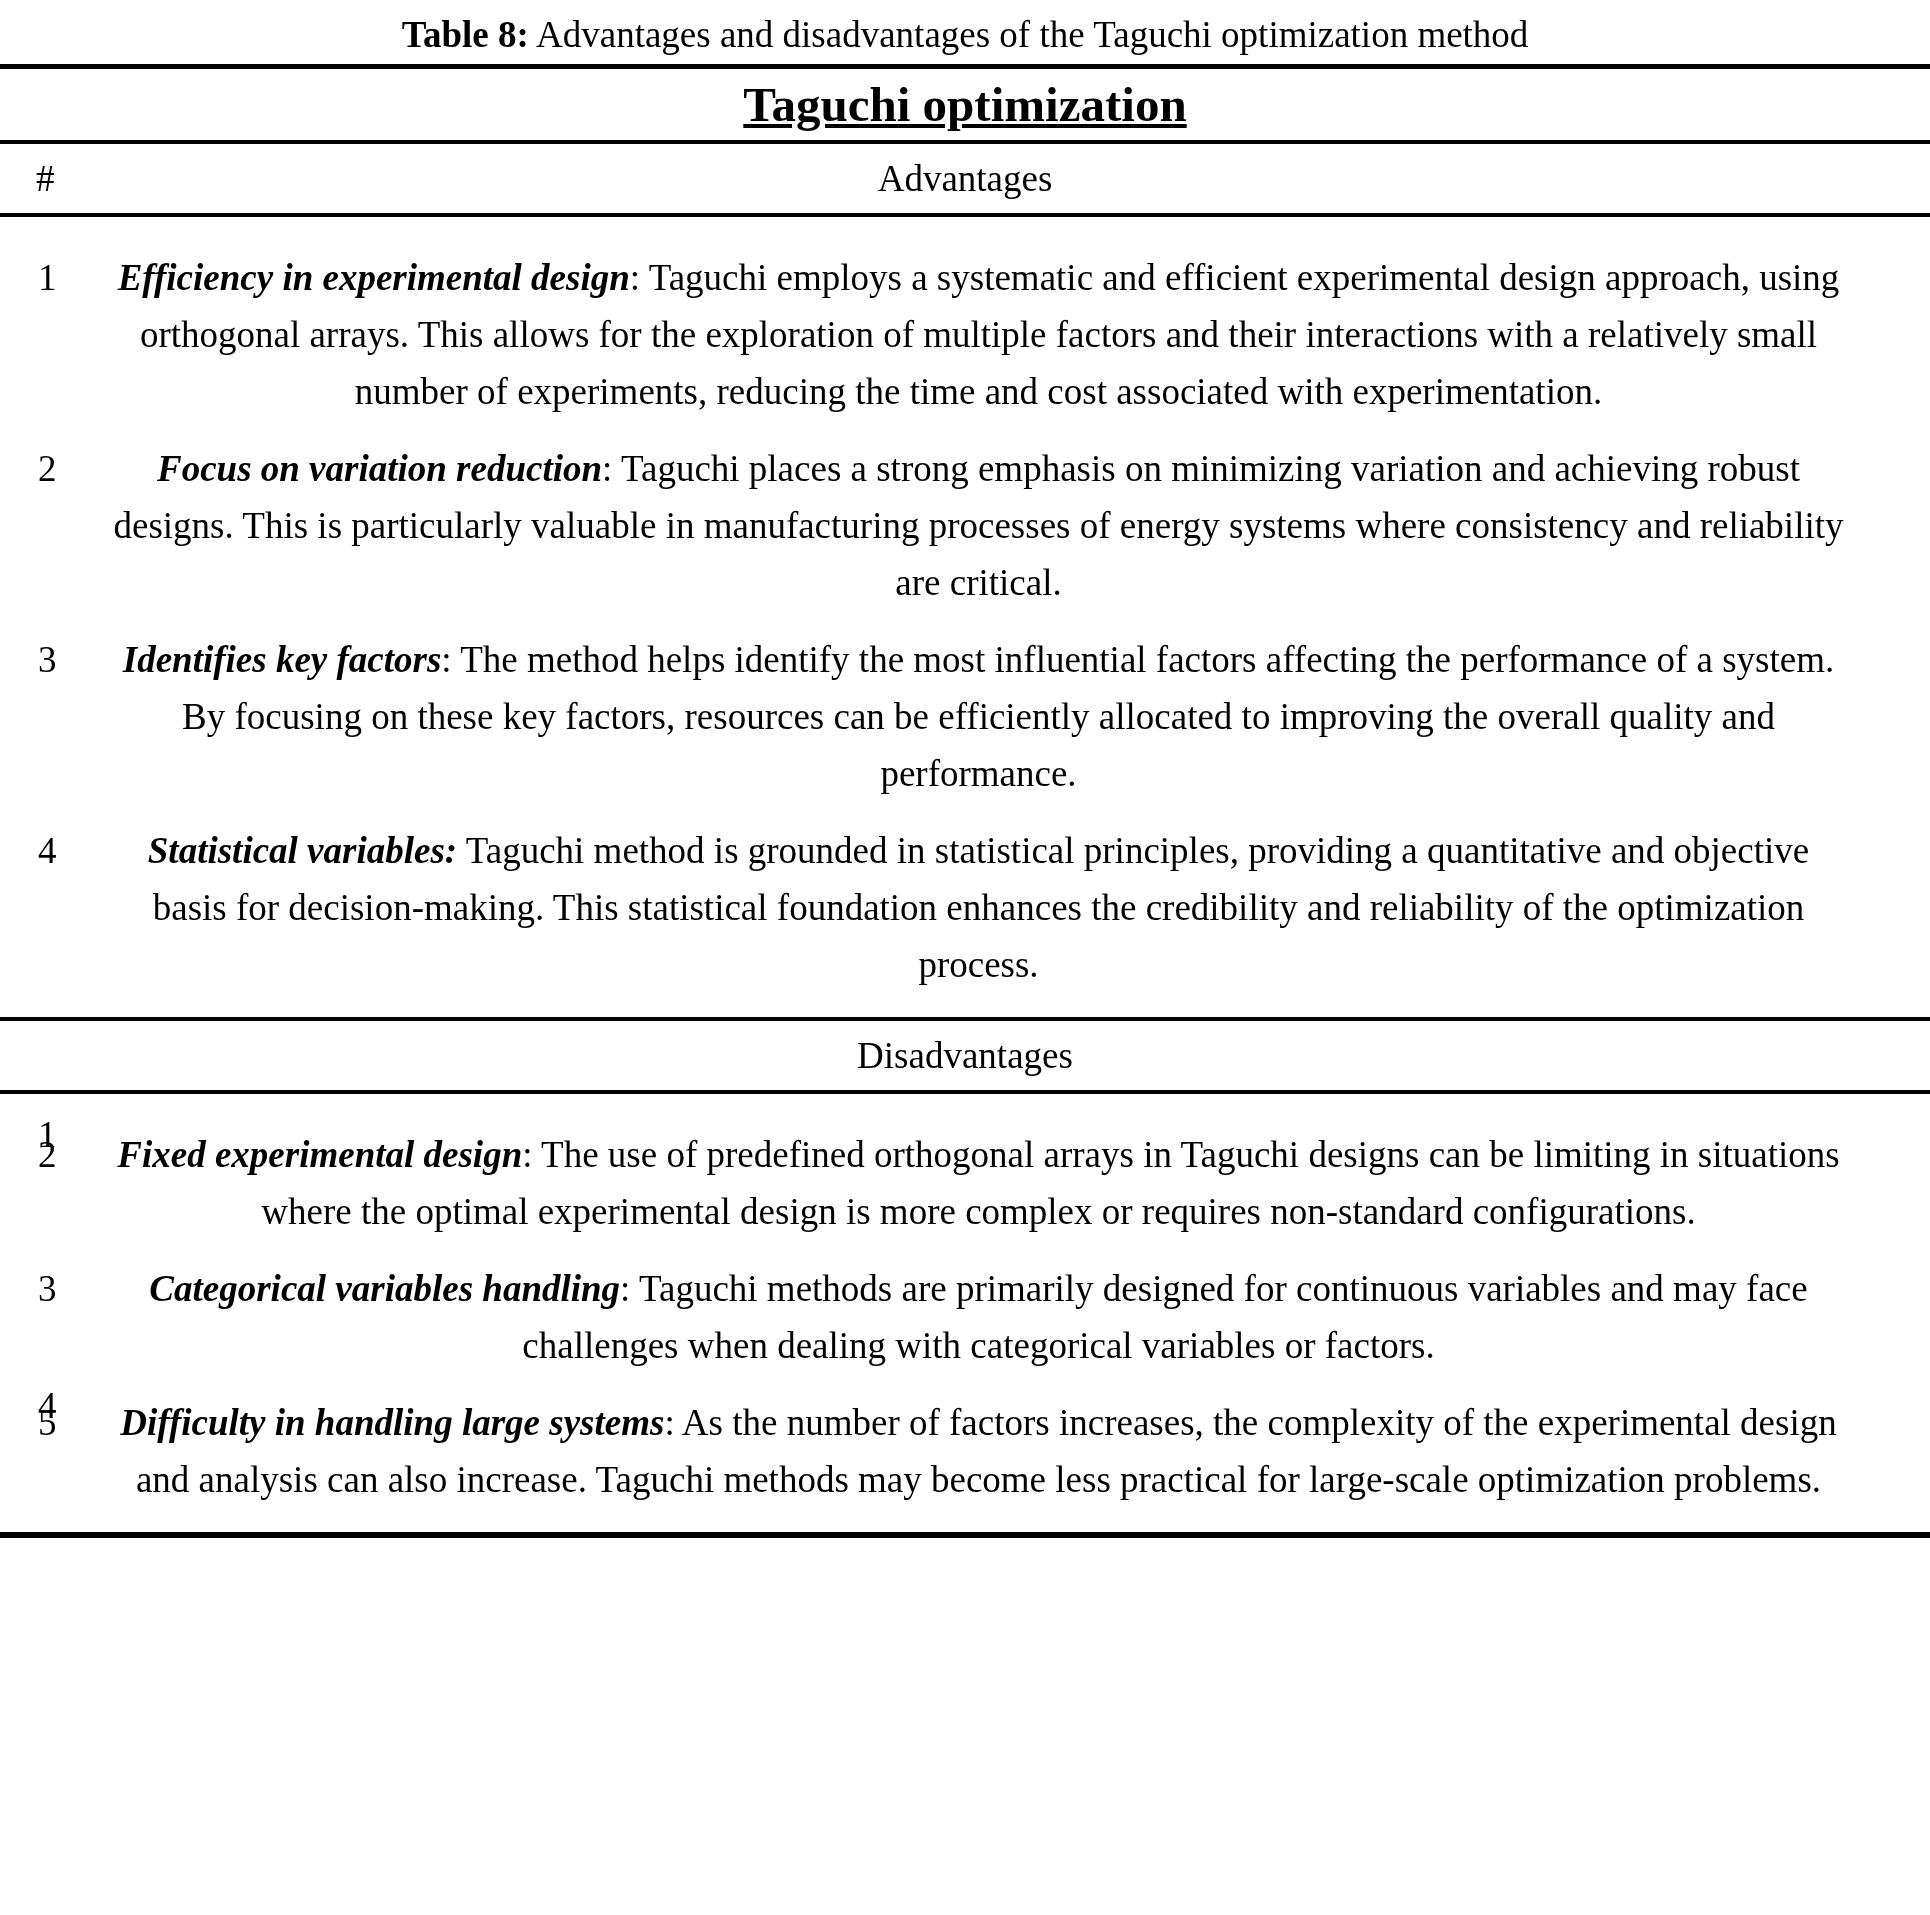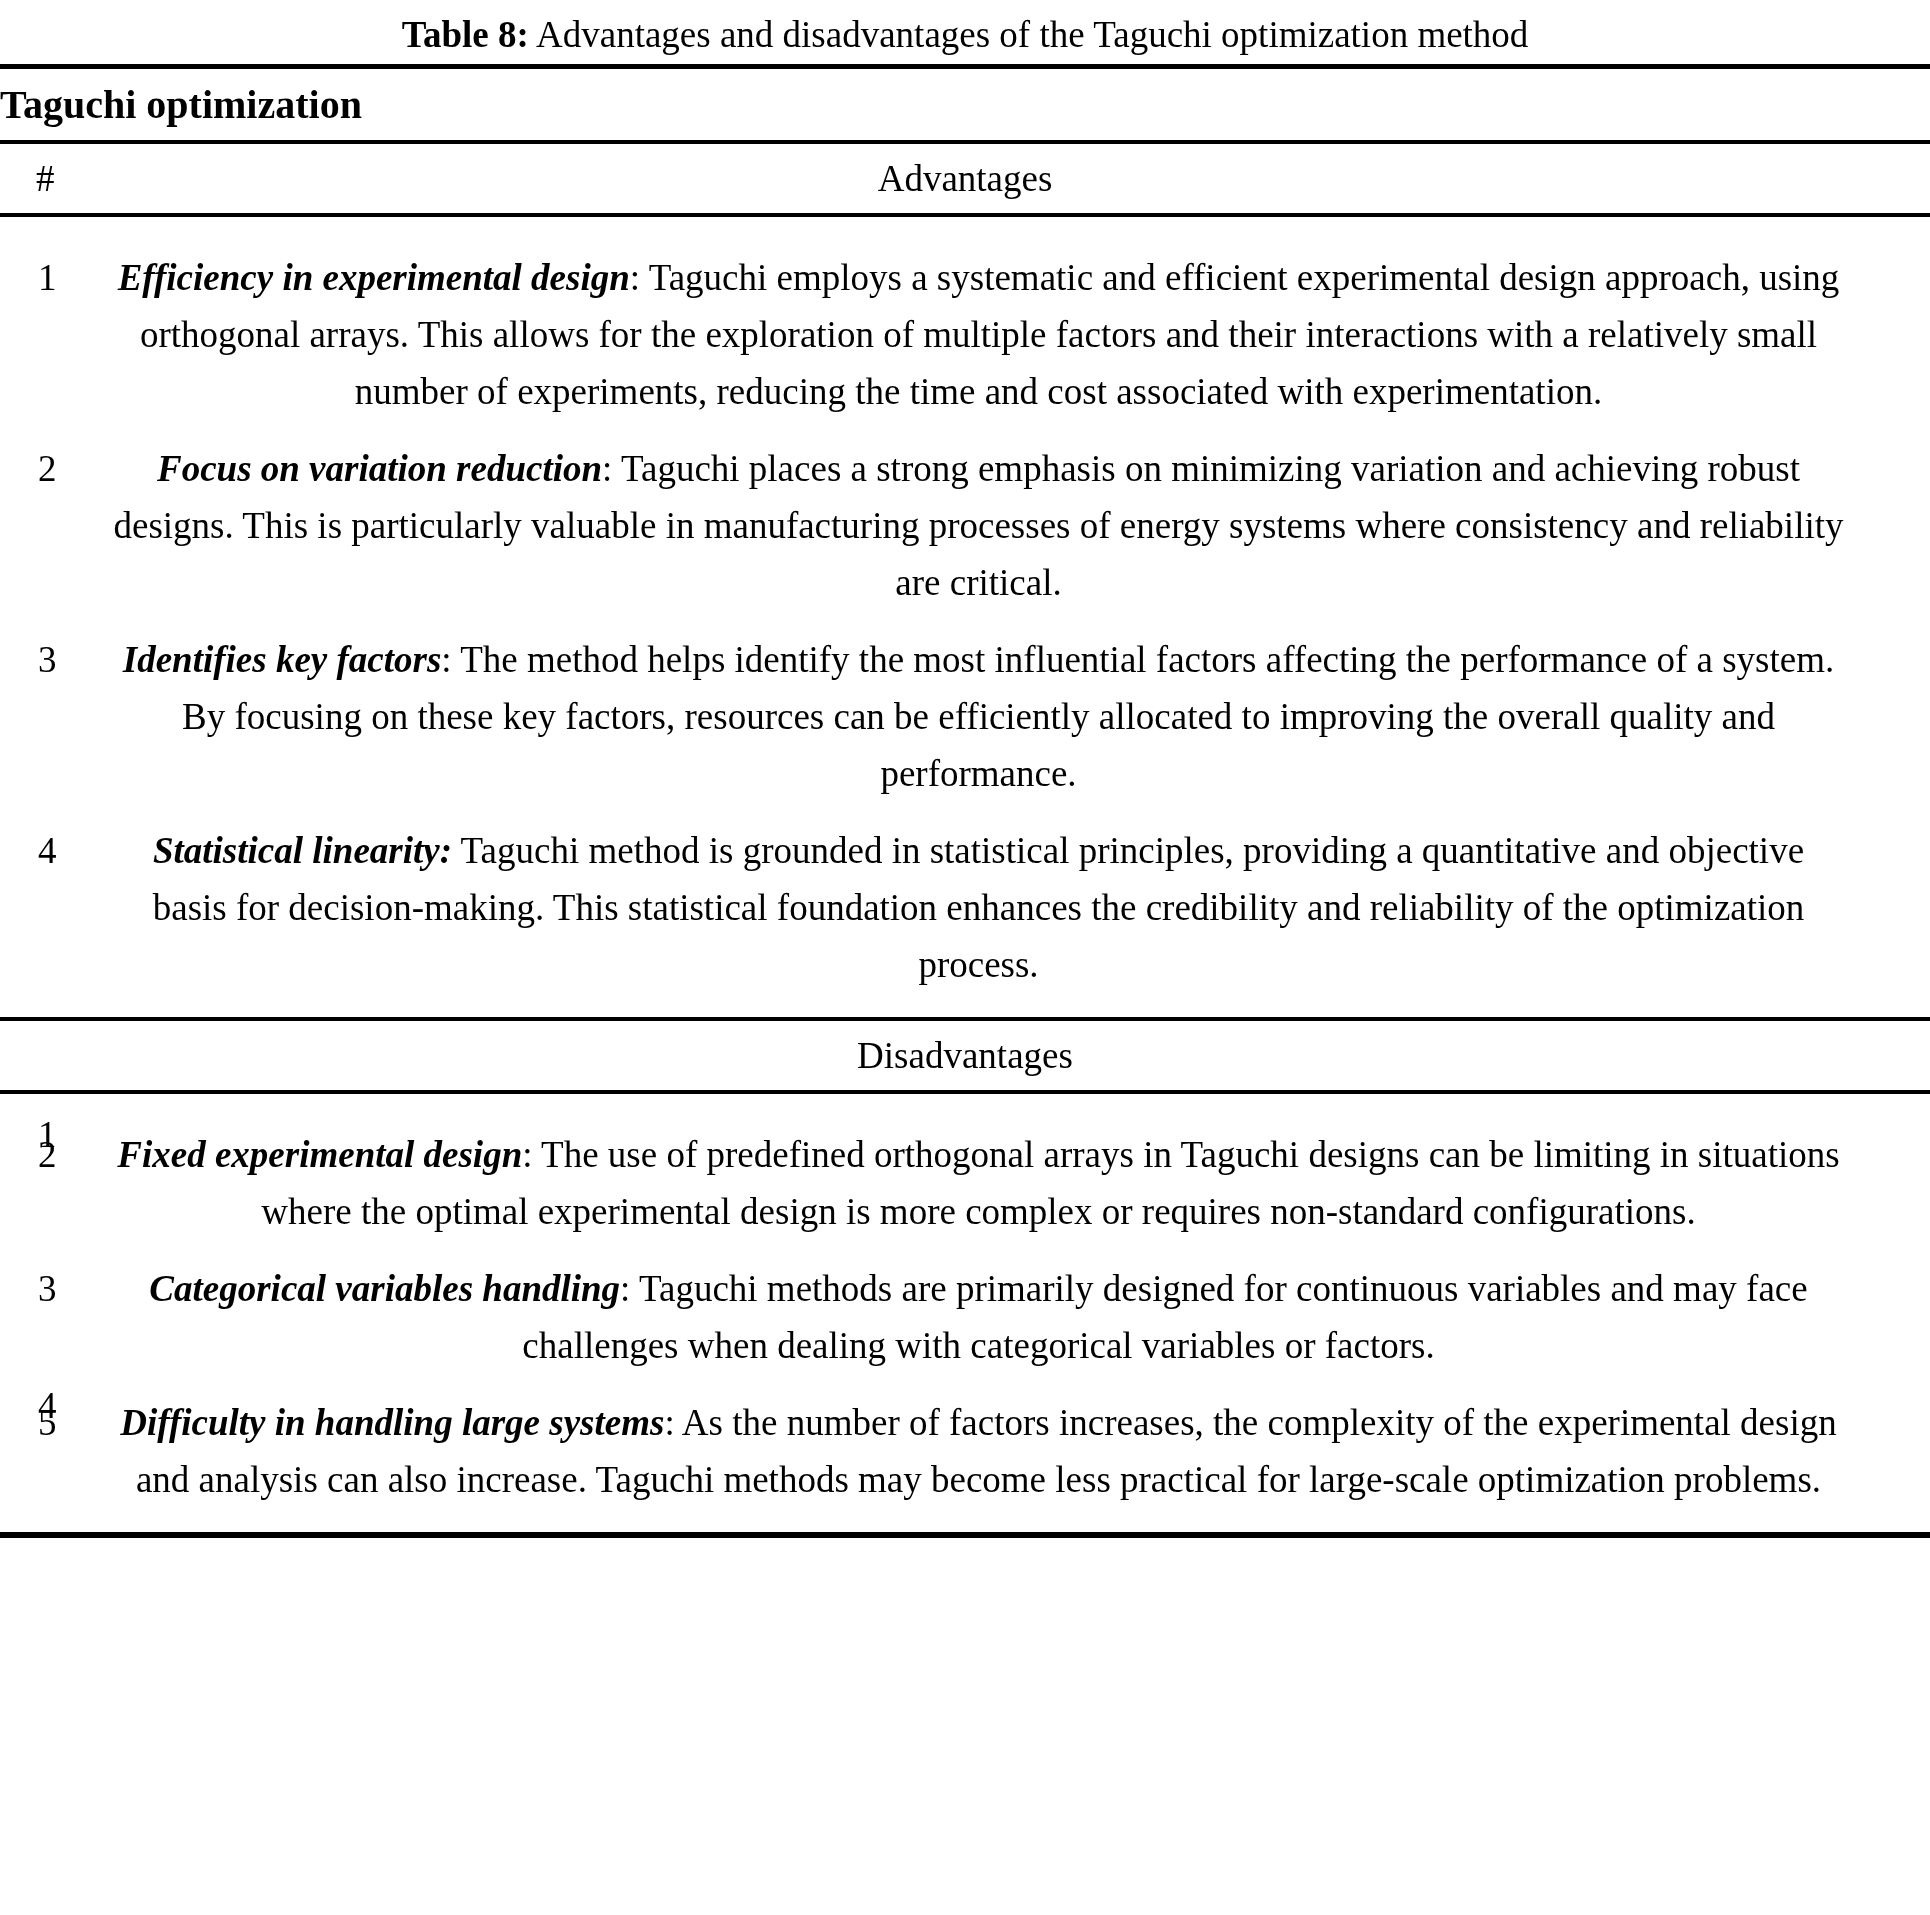--- a/index.html
+++ b/index.html
@@ -27,23 +27,25 @@
   
   .rule {
     width: 100%;
     height: 4px;
     background: #000000;
   }
   .rule-thick { height: 5px; }
   .rule-bottom { height: 6px; }
   
   .table-title {
-    font-size: 40px;
+    font-size: 49px;
     font-weight: bold;
+    text-align: center;
     line-height: 71px;
+    text-decoration: underline;
   }
   
   .header-row {
     position: relative;
     font-size: 37px;
     line-height: 69px;
     text-align: center;
   }
   .hash {
     position: absolute;
@@ -111,21 +113,21 @@
     <div class="row-text"><span class="lead">Focus on variation reduction</span><span class="rest">: Taguchi places a strong emphasis on minimizing variation and achieving robust designs. This is particularly valuable in manufacturing processes of energy systems where consistency and reliability are critical.</span></div>
   </div>
 
   <div class="row">
     <span class="row-num">3</span>
     <div class="row-text"><span class="lead">Identifies key factors</span><span class="rest">: The method helps identify the most influential factors affecting the performance of a system. By focusing on these key factors, resources can be efficiently allocated to improving the overall quality and performance.</span></div>
   </div>
 
   <div class="row">
     <span class="row-num">4</span>
-    <div class="row-text"><span class="lead">Statistical linearity:</span><span class="rest"> Taguchi method is grounded in statistical principles, providing a quantitative and objective basis for decision-making. This statistical foundation enhances the credibility and reliability of the optimization process.</span></div>
+    <div class="row-text"><span class="lead">Statistical variables:</span><span class="rest"> Taguchi method is grounded in statistical principles, providing a quantitative and objective basis for decision-making. This statistical foundation enhances the credibility and reliability of the optimization process.</span></div>
   </div>
 </div>
 
   <div class="rule"></div>
 
   <div class="header-row">
     <span class="header-label">Disadvantages</span>
   </div>
 
   <div class="rule"></div>

